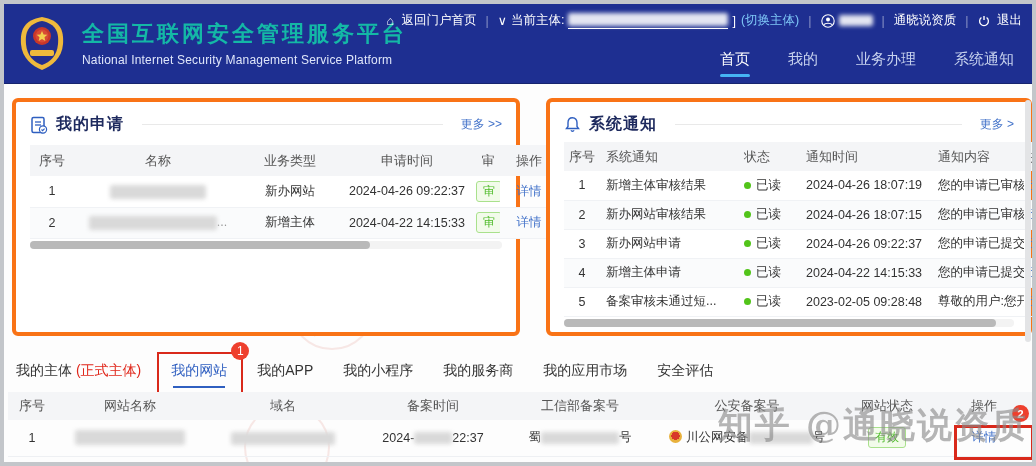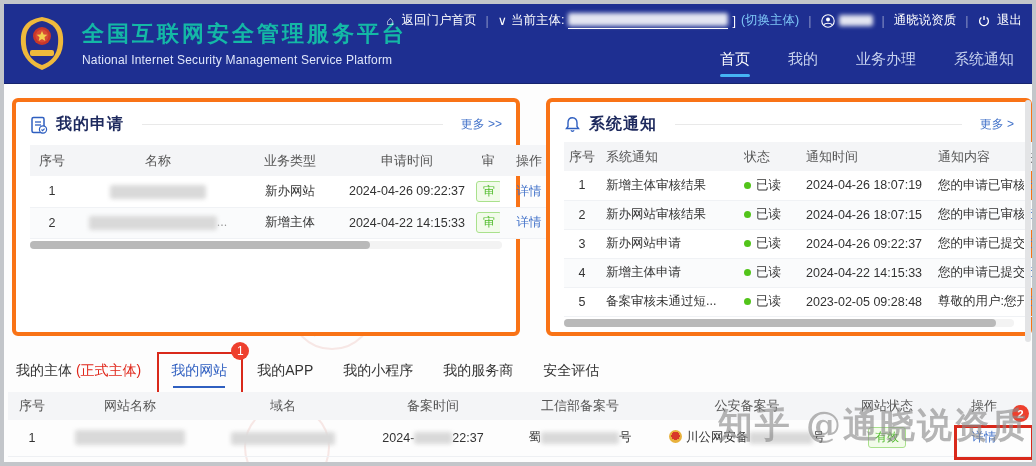--- a/index.html
+++ b/index.html
@@ -294,20 +294,21 @@
       <span class="suffix">(正式主体)</span>
     </div>
     <div class="tab active">
       <span>我的网站</span>
       <span class="anno-box"></span>
       <span class="anno-badge">1</span>
     </div>
     <div class="tab">我的APP</div>
     <div class="tab">我的小程序</div>
     <div class="tab">我的服务商</div>
+    <div class="tab">我的应用市场</div>
     <div class="tab">安全评估</div>
   </div>
 
   <div class="webwrap">
     <table class="web">
       <colgroup>
           <col style="width:48px">
           <col style="width:148px">
           <col style="width:158px">
           <col style="width:142px">

